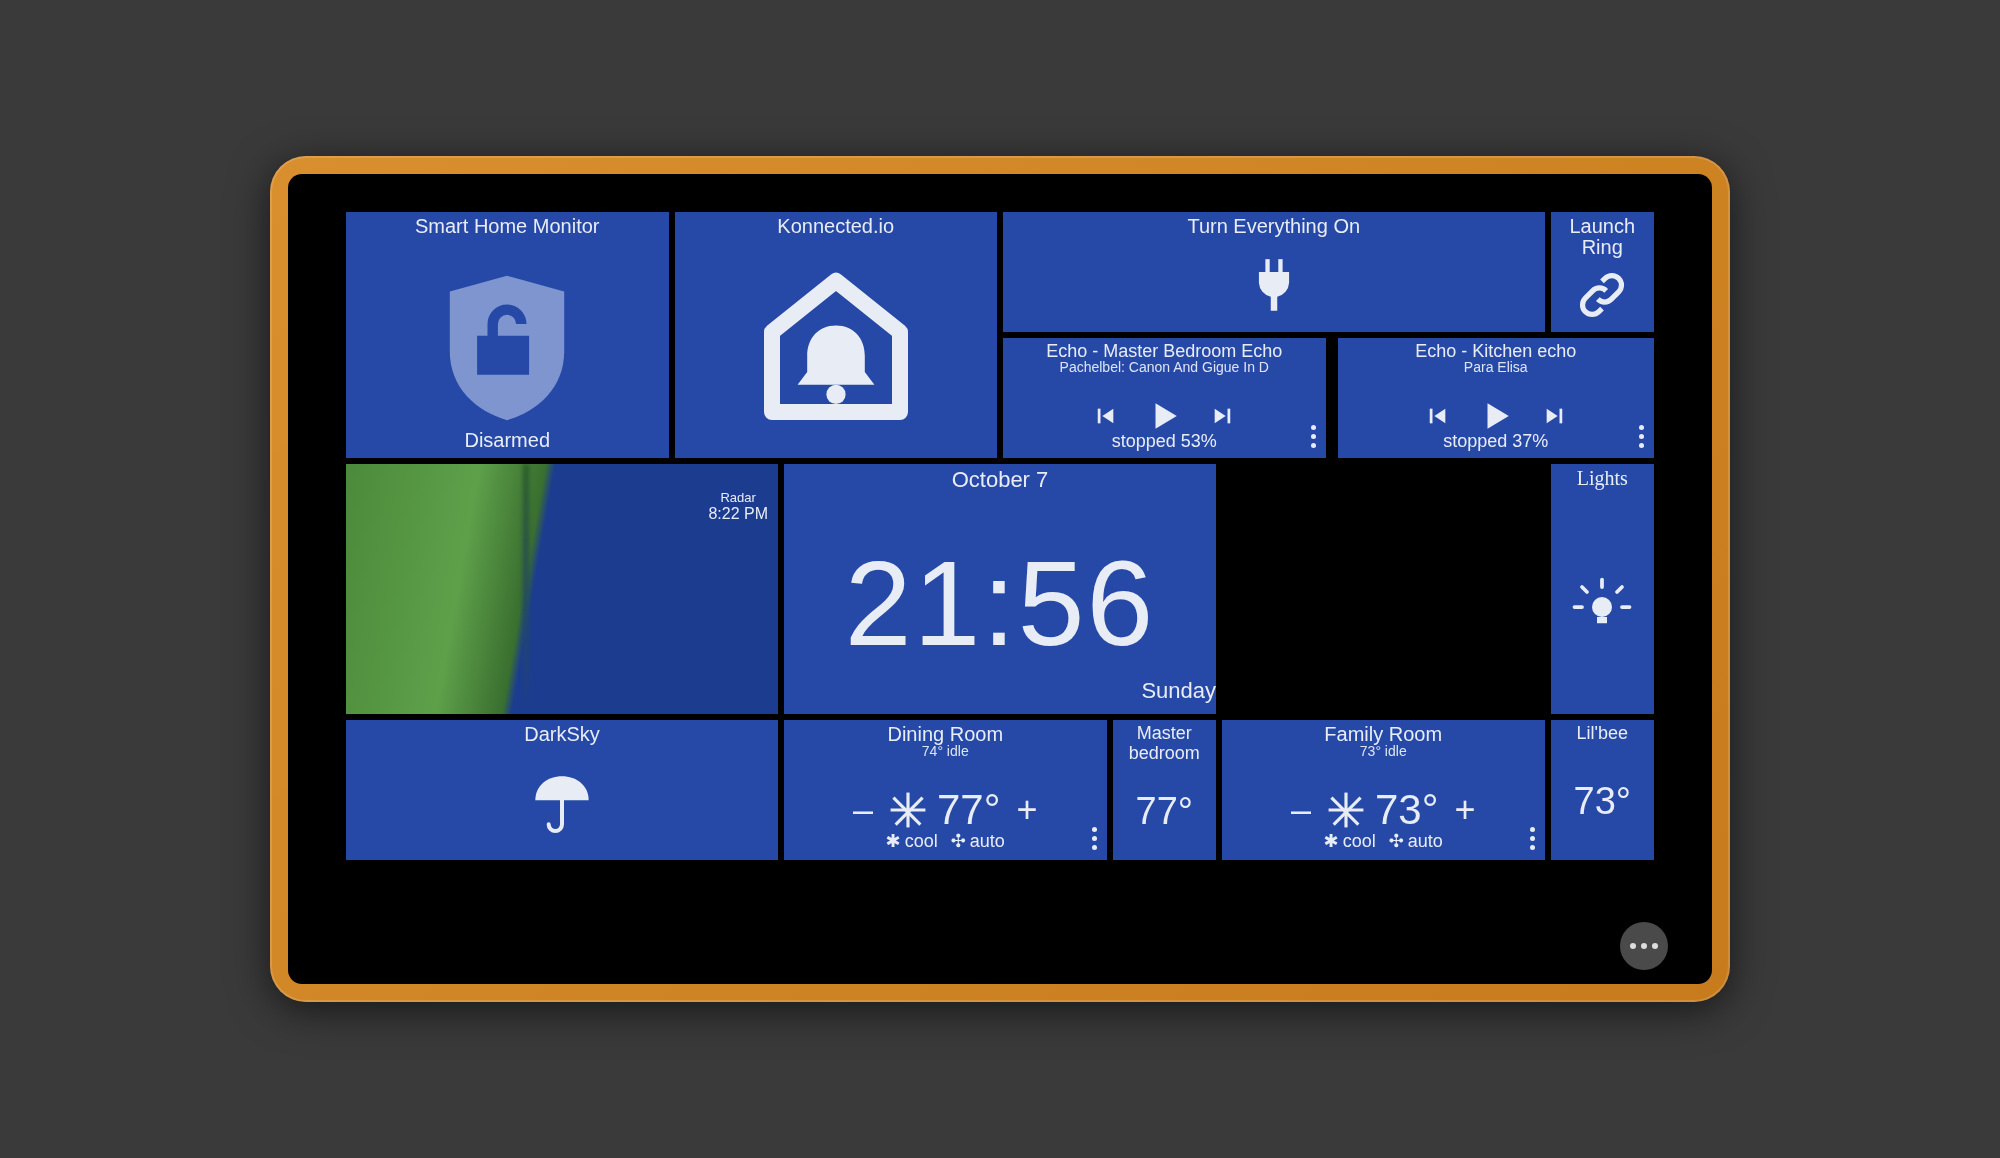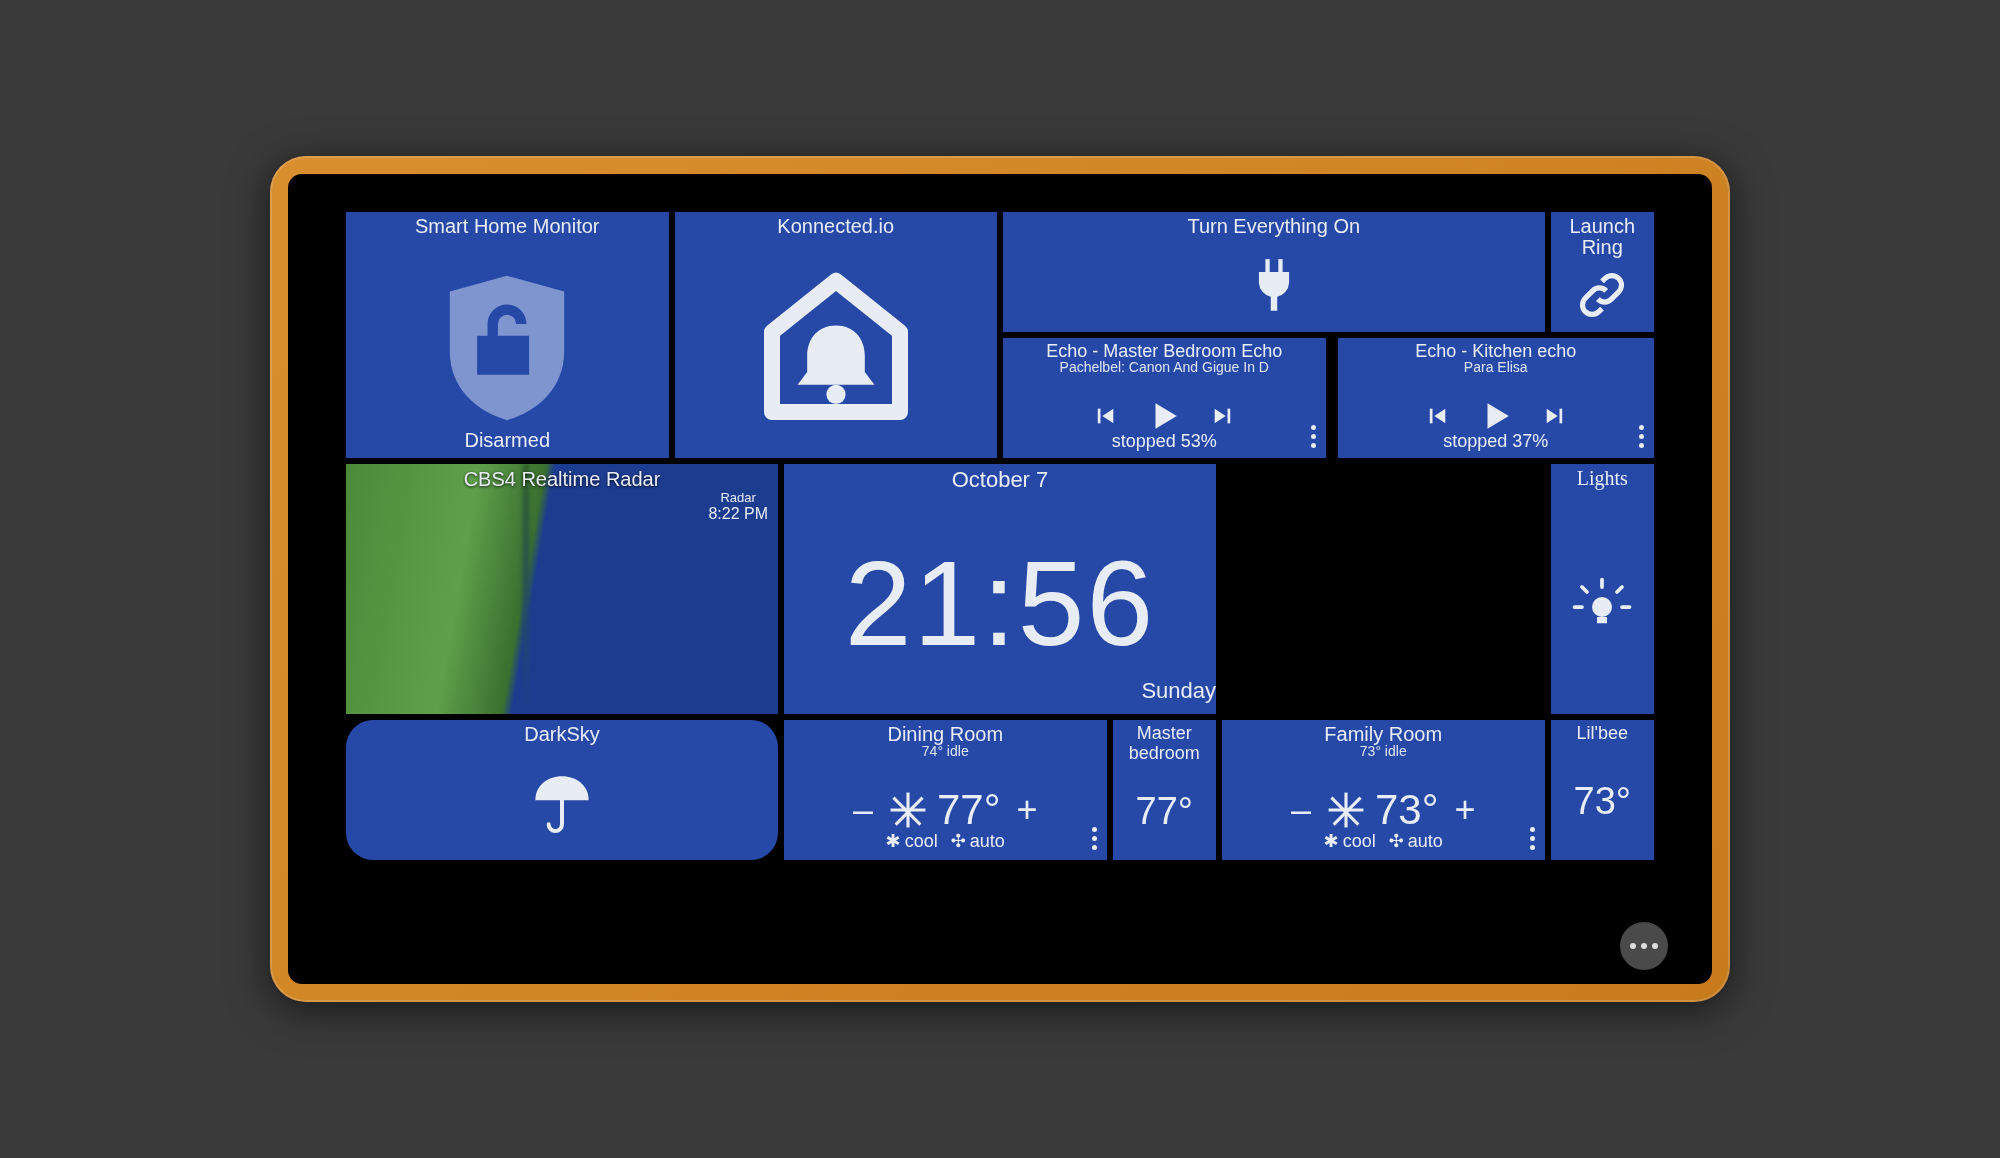--- a/index.html
+++ b/index.html
@@ -65,21 +65,21 @@
   #t-shm     {grid-column:1/4;  grid-row:1/3;}
   #t-konn    {grid-column:4/7;  grid-row:1/3;}
   #t-every   {grid-column:7/12; grid-row:1/2;}
   #t-ring    {grid-column:12/13;grid-row:1/2;}
   #t-echo1   {grid-column:7/10; grid-row:2/3;}
   #t-echo2   {grid-column:10/13;grid-row:2/3;margin-left:6px;}
   #t-radar   {grid-column:1/5;  grid-row:3/4;}
   #t-clock   {grid-column:5/9;  grid-row:3/4;}
   #t-goodbye {grid-column:9/12; grid-row:3/4;}
   #t-lights  {grid-column:12/13;grid-row:3/4;font-family:Liberation Serif, serif;}
-  #t-darksky {grid-column:1/5;  grid-row:4/5;border-radius:27px;}
+  #t-darksky {grid-column:1/5;  grid-row:4/5;}
   #t-dining  {grid-column:5/8;  grid-row:4/5;}
   #t-mbed    {grid-column:8/9;  grid-row:4/5;}
   #t-family  {grid-column:9/12; grid-row:4/5;}
   #t-lilbee  {grid-column:12/13;grid-row:4/5;}
 </style>
 </head>
 <body>
 
 <div class="tablet-bezel">
 <div class="tablet-screen">
@@ -183,21 +183,20 @@
   <div class="tile-bottom" style="font-size:18px">stopped 37%</div>
   <div class="kebab">
             <span></span>
             <span></span>
             <span></span>
           </div>
 </div>
 
 <div class="tile radar-tile" id="t-radar">
   <div class="radar-map"></div>
-  <div class="radar-title">CBS4 Realtime Radar</div>
   <div style="position:absolute;right:10px;top:26px;text-align:center;font-size:13px;z-index:2">
     <div>Radar</div>
     <div style="font-size:16px">8:22 PM</div>
   </div>
 </div>
 
 <div class="tile clock-tile" id="t-clock">
   <div class="tile-title">October 7</div>
   <div class="clock-time">21:56</div>
   <div class="tile-bottom">Sunday</div>

